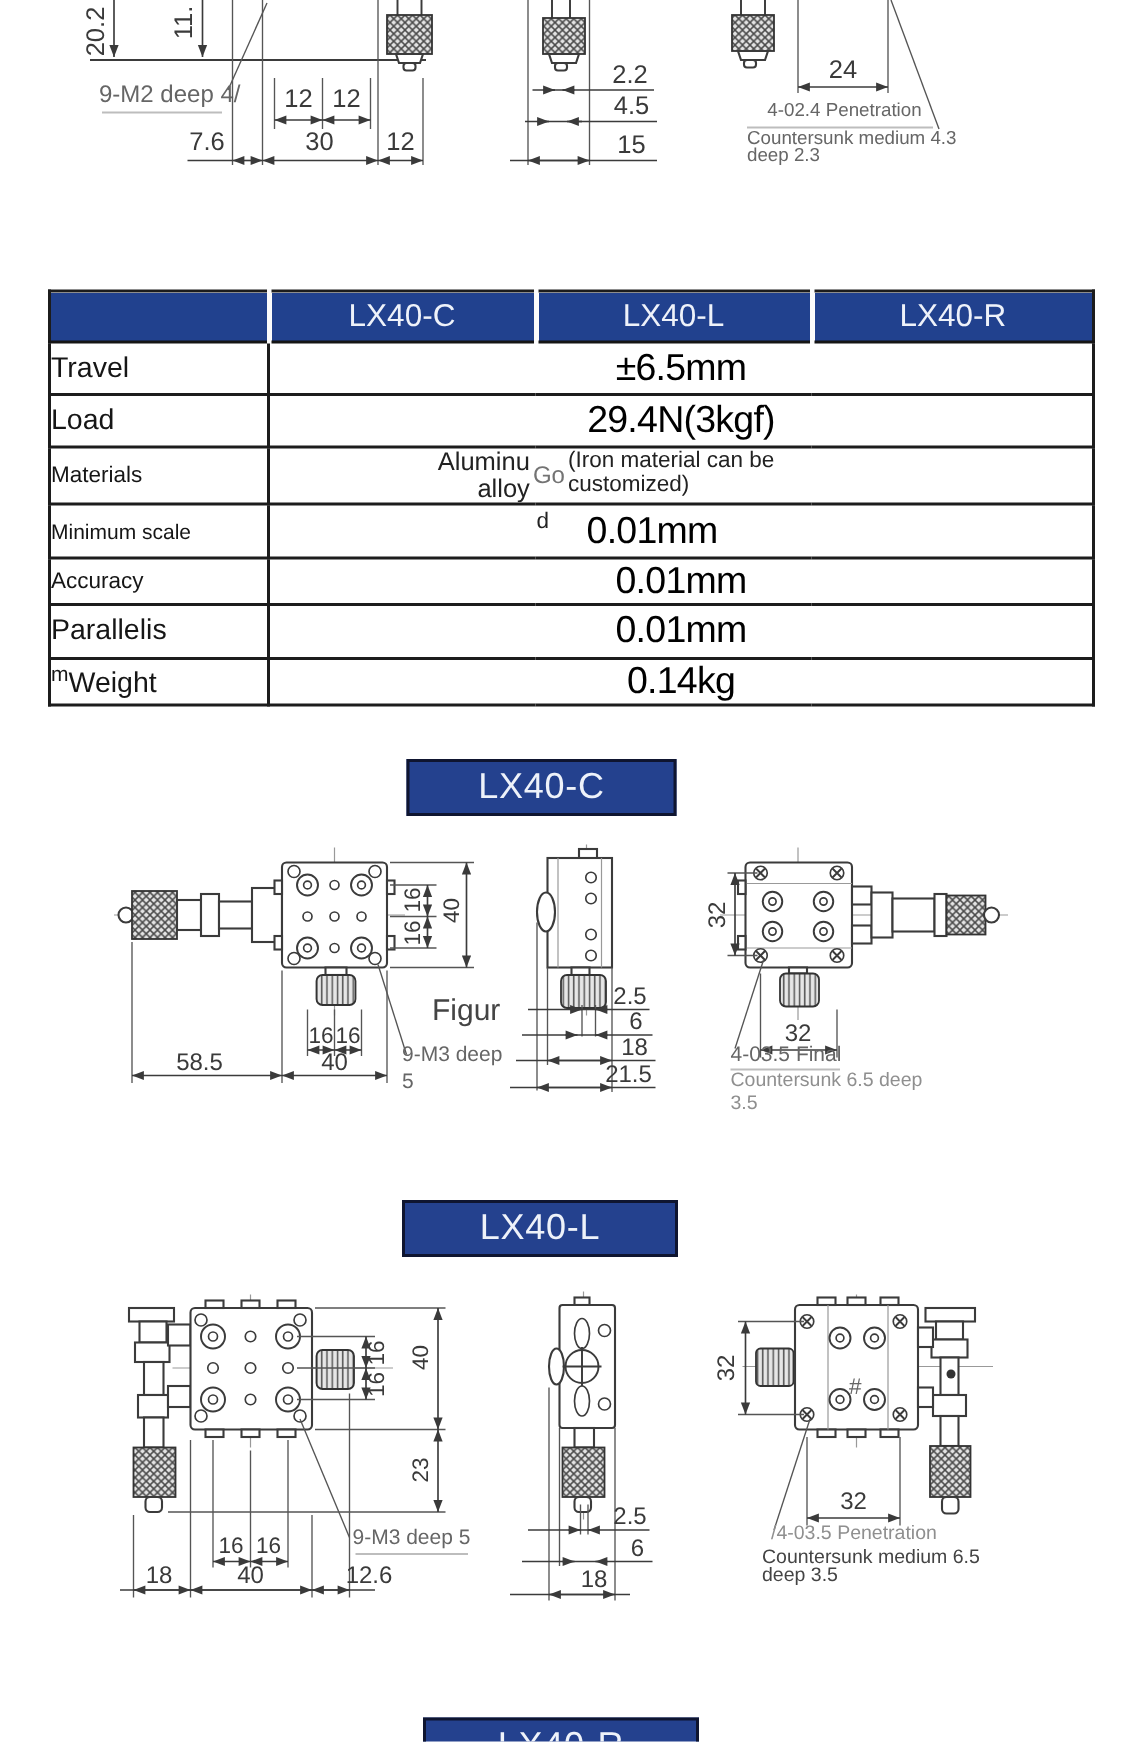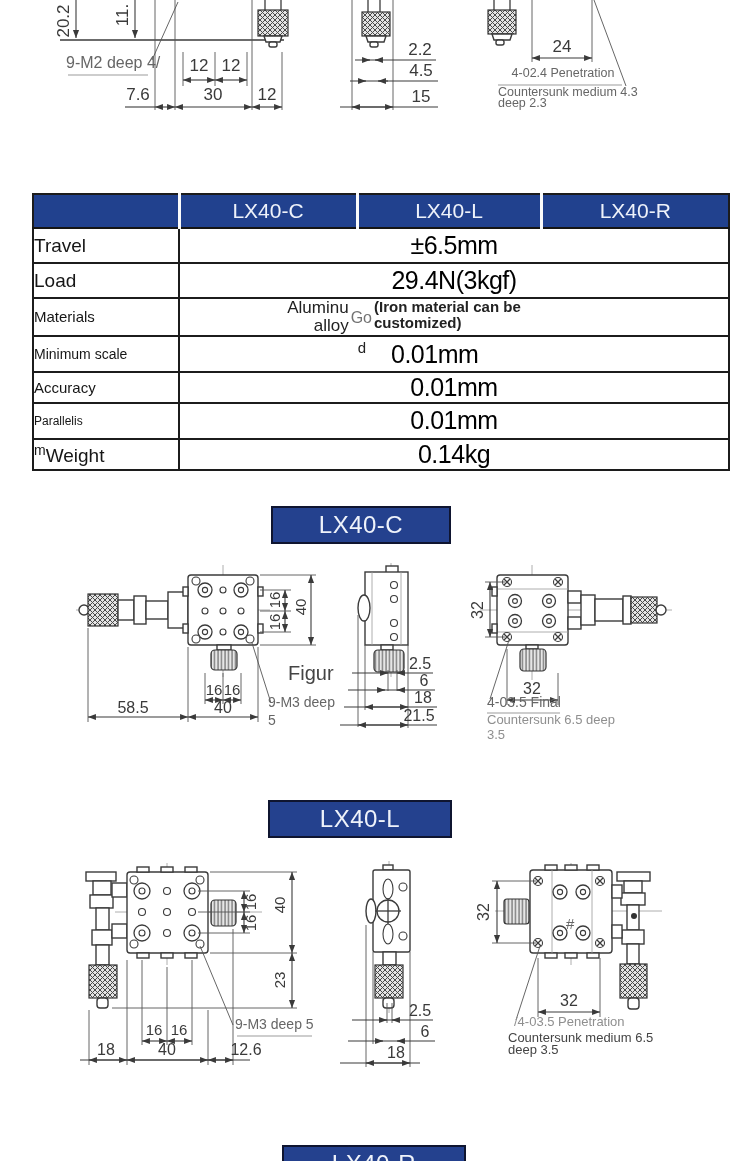--- a/index.html
+++ b/index.html
@@ -20,27 +20,27 @@
   .hole-i{fill:#fff;stroke:#3b3b3b;stroke-width:1.1;}
 
   
   .spec-table{position:absolute;left:32px;top:193px;width:696px;border-collapse:collapse;
               table-layout:fixed;}
   .spec-table td,.spec-table th{border:2px solid #1c1c1c;padding:0;overflow:hidden;}
   .spec-table th{background:#21418e;color:#eef2fa;font-size:21px;font-weight:normal;
                  height:32px;border-left:3px solid #fbfbfb;border-bottom:2px solid #151515;}
   .spec-table th:first-child{border-left:2px solid #1c1c1c;}
   .lbl{color:#161616;padding-right:18px;}
-  .lbl-lg{font-size:19px;} .lbl-md{font-size:15px;margin-left:20px;} .lbl-sm{font-size:14px;} .lbl-p{font-size:12px;}
+  .lbl-lg{font-size:19px;} .lbl-md{font-size:15px;margin-left:20px;} .lbl-sm{font-size:14px;} .lbl-p{font-size:19px;}
   .val{text-align:center;color:#000;font-size:25px;letter-spacing:-0.5px;}
   .mat-wrap{display:flex;justify-content:center;align-items:flex-start;
             transform:translateX(-50px);letter-spacing:0;}
   .mat-left{font-size:17px;line-height:1.05;text-align:right;color:#222;}
   .mat-mid{font-size:16px;margin:10px 2px 0 2px;color:#737373;}
-  .mat-right{font-size:15px;line-height:1.05;text-align:left;color:#222;font-weight:bold;}
+  .mat-right{font-size:15px;line-height:1.05;text-align:left;color:#222;}
   .min-wrap{display:inline-block;transform:translateX(-36px);}
   .d-pre{font-size:15px;vertical-align:10px;margin-right:25px;letter-spacing:0;color:#222;}
   .wrap-m{font-size:14px;vertical-align:7px;letter-spacing:0;}
 
   
   .title-box{position:absolute;height:34px;background:#24418e;border:2px solid #0f1530;
              color:#eef2fa;display:flex;align-items:center;justify-content:center;
              font-size:24px;letter-spacing:0.5px;}
   #tb-c{left:271px;top:506px;width:176px;}
   #tb-l{left:268px;top:800px;width:180px;}

